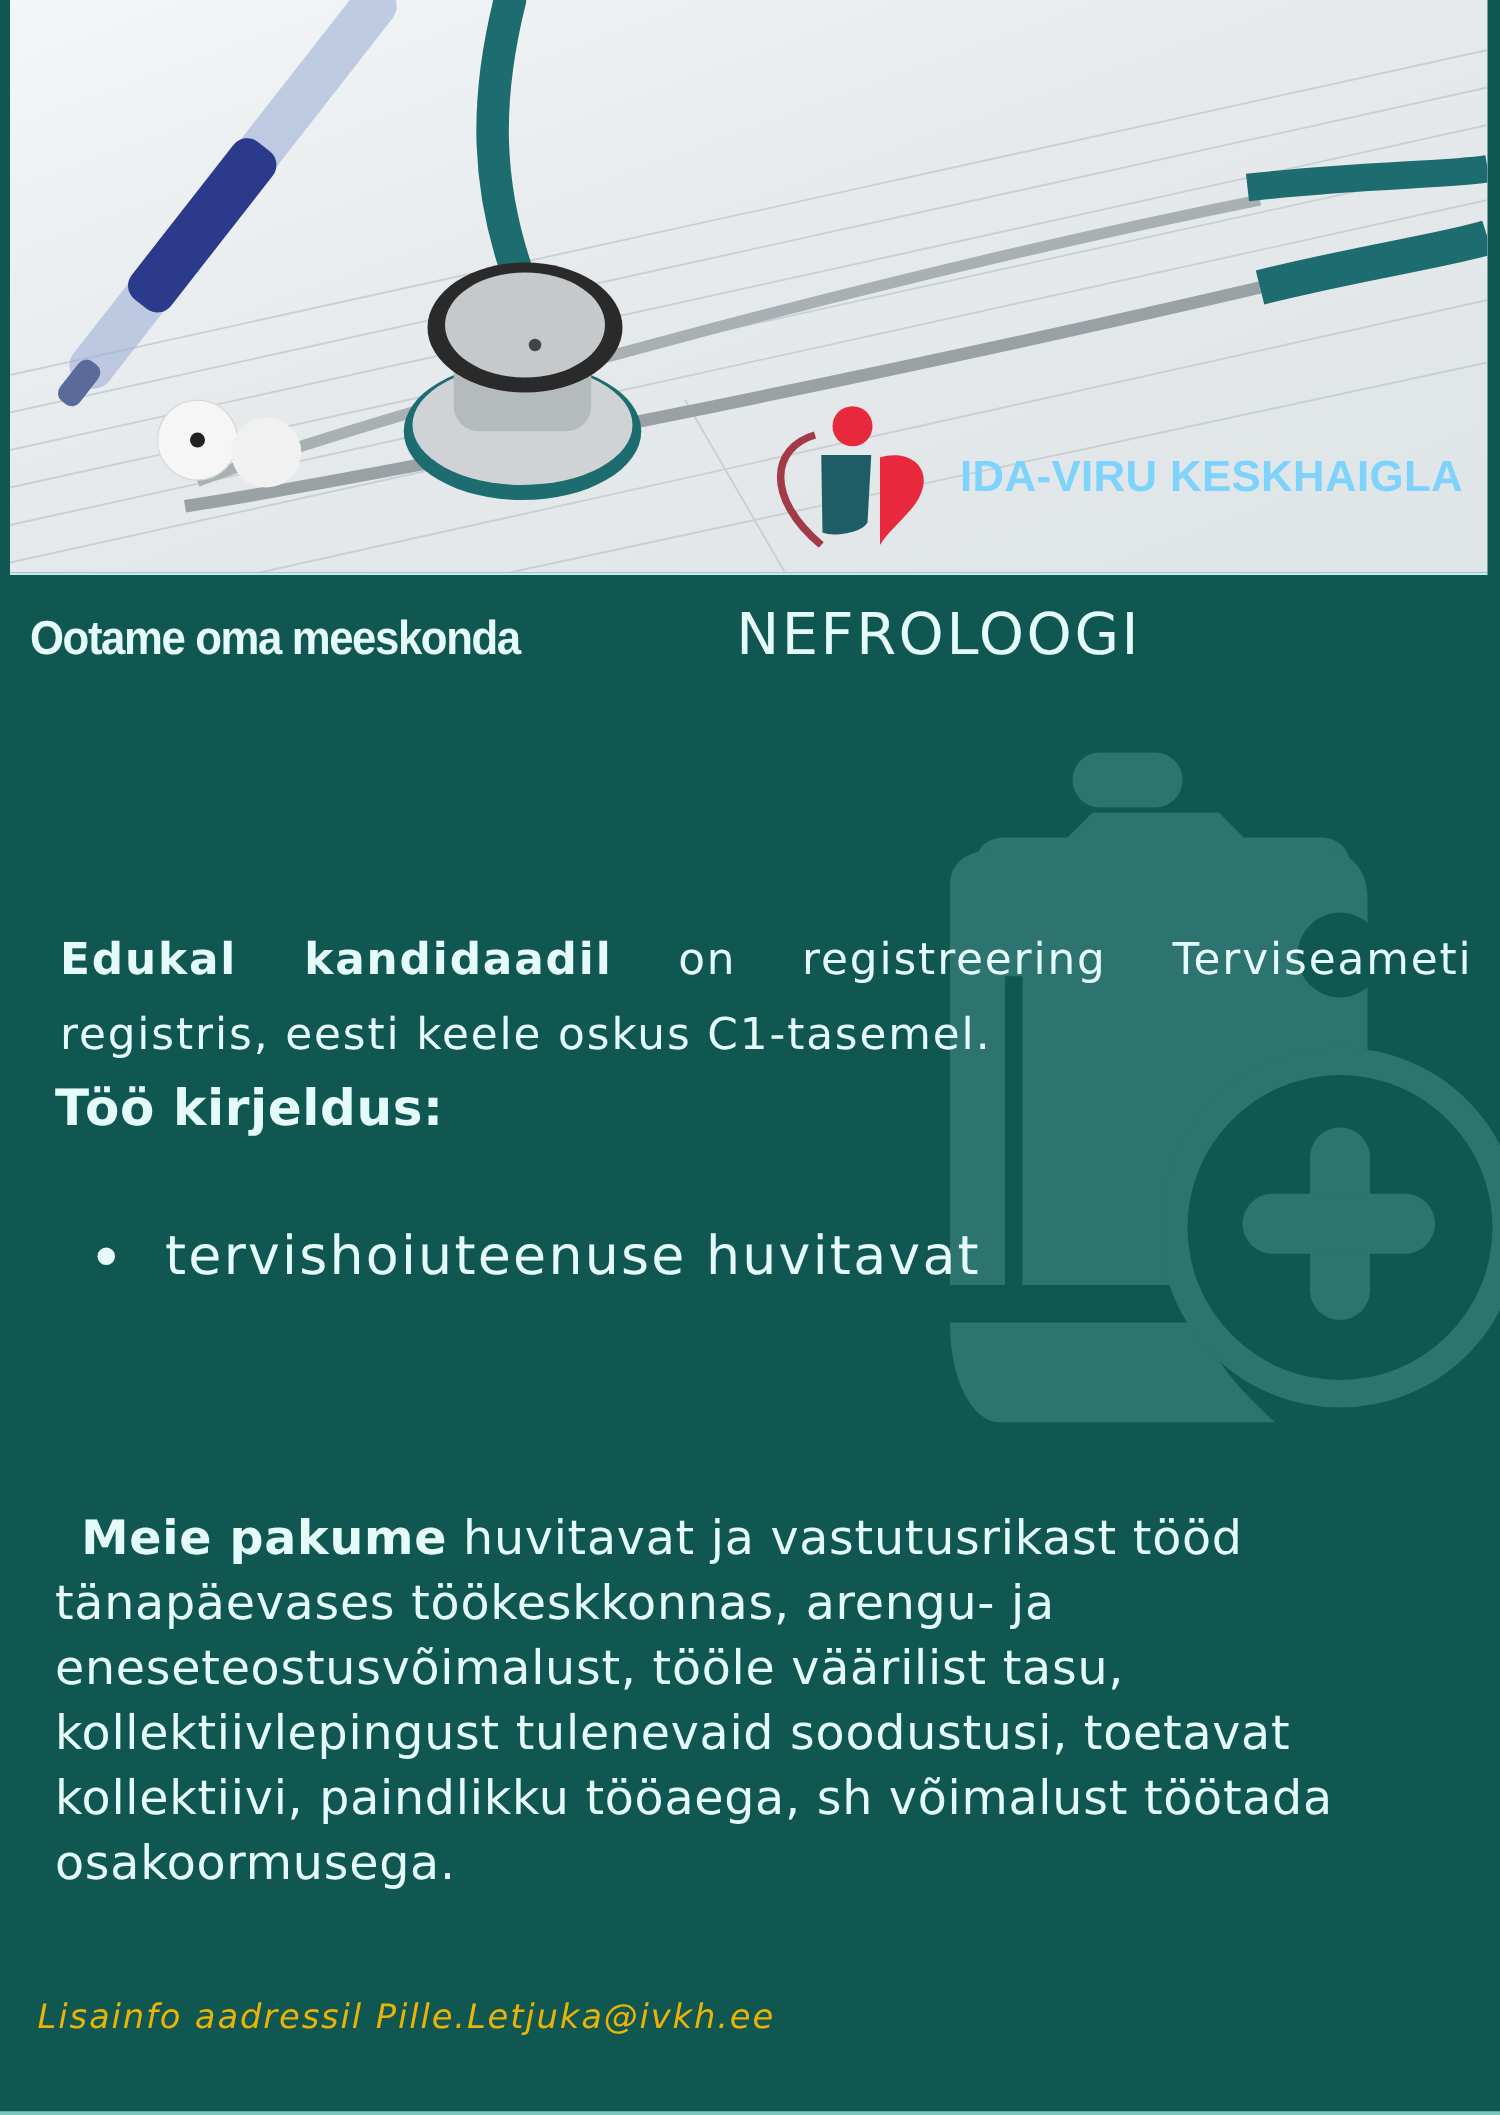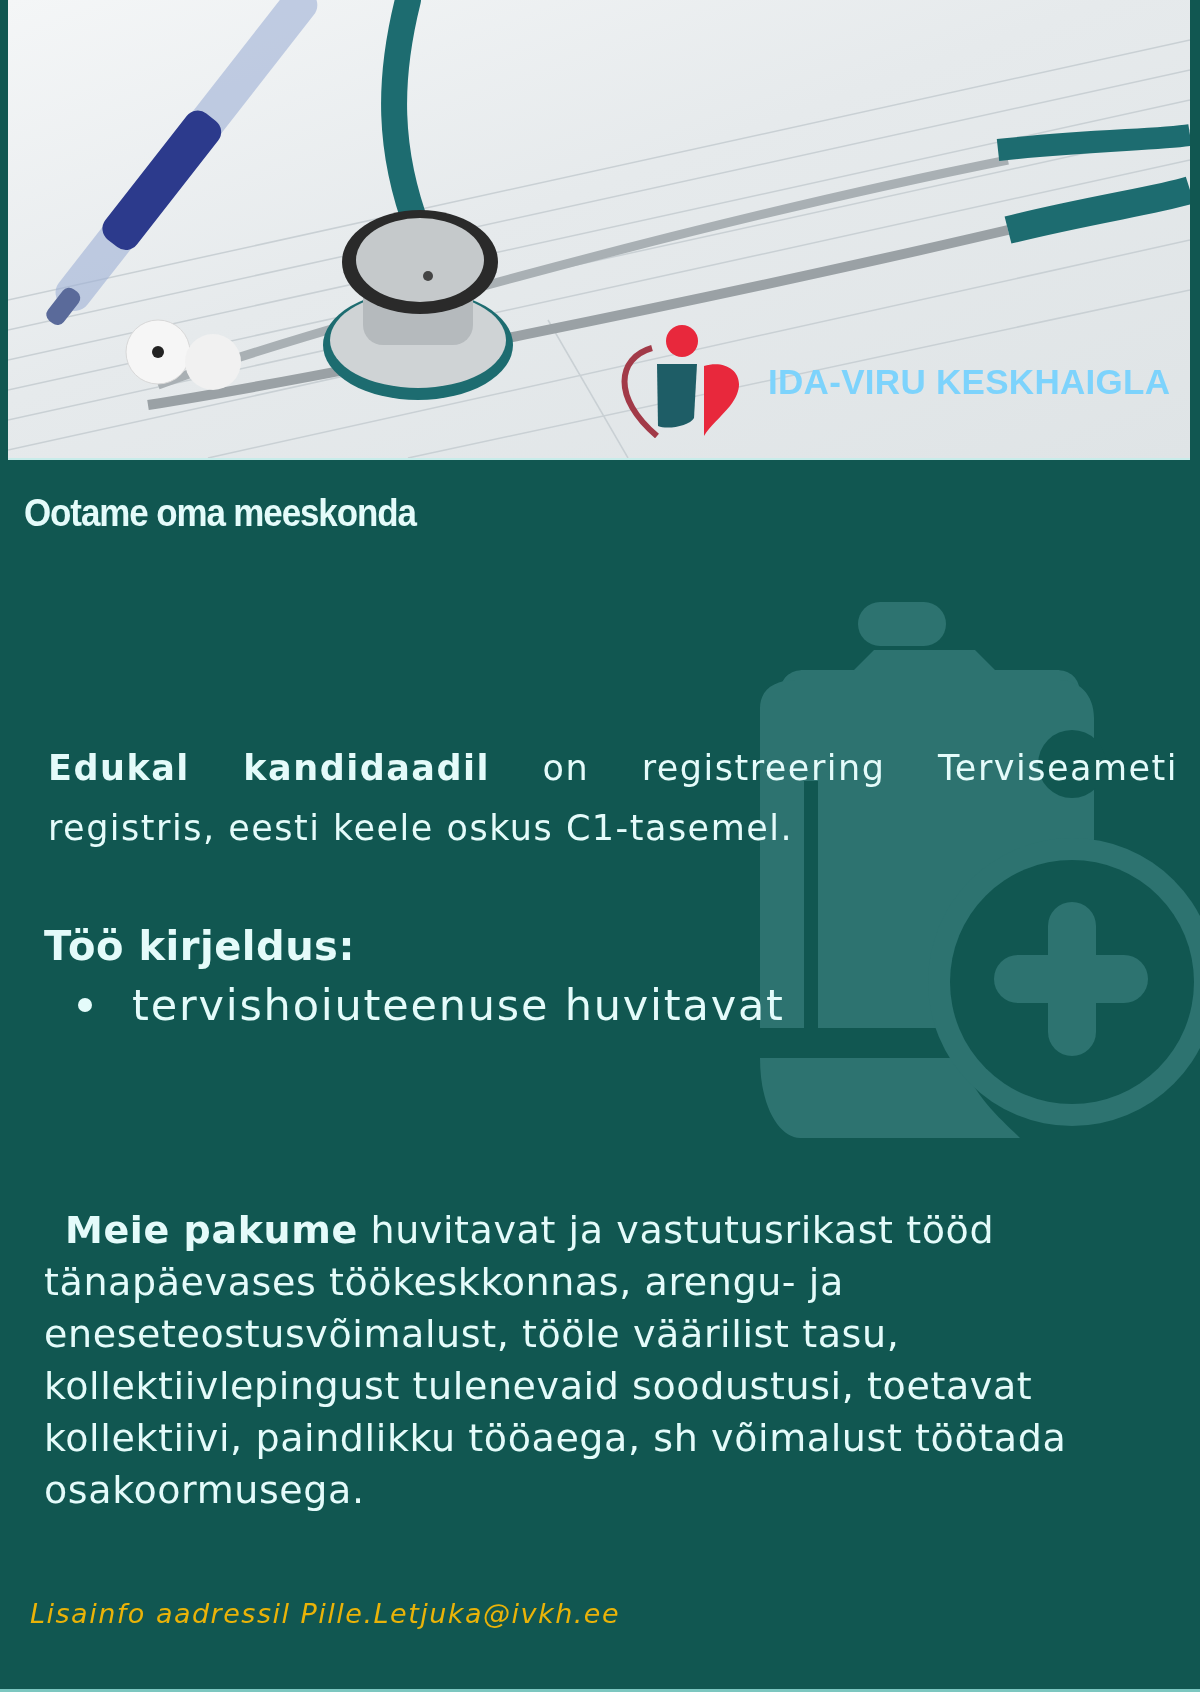--- a/index.html
+++ b/index.html
@@ -22,41 +22,41 @@
     }
     .logo {
       position: absolute; left: 612px; top: 318px; width: 130px; height: 120px;
     }
     .brand {
       position: absolute; left: 768px; top: 362px;
       font-family: "Liberation Sans", sans-serif; font-weight: bold;
       font-size: 35px; color: #7dd3fc; letter-spacing: 0.3px;
     }
     .headline {
-      position: absolute; left: 24px; top: 492px; display: flex; align-items: baseline;
+      position: absolute; left: 24px; top: 480px; display: flex; align-items: baseline;
     }
     .headline-lead {
       font-family: "Liberation Sans", sans-serif; font-weight: bold;
       font-size: 38px; letter-spacing: -1.2px; color: #e4fbfa;
       transform: scaleX(0.92); transform-origin: left;
       width: 565px; display: inline-block; white-space: nowrap;
     }
     .headline-role {
       font-family: "DejaVu Sans", sans-serif; font-size: 46px; letter-spacing: 2px;
       color: #e4fbfa; font-weight: normal;
     }
     .bg-icon { position: absolute; left: 760px; top: 598px; width: 440px; height: 540px; }
     .req {
       position: absolute; left: 48px; top: 703px; width: 1130px;
       font-size: 35px; line-height: 60px; text-align: justify; text-align-last: left;
       letter-spacing: 1.5px;
     }
     .req b { font-weight: bold; }
     .jobdesc-title {
-      position: absolute; left: 44px; top: 923px;
+      position: absolute; left: 44px; top: 864px;
       font-size: 40px; font-weight: bold; letter-spacing: 0.5px;
     }
     .jobdesc-list {
       position: absolute; left: 78px; top: 980px; margin: 0; padding: 0; list-style: none;
       font-size: 43px; letter-spacing: 1.8px;
     }
     .jobdesc-list li { display: flex; align-items: center; }
     .bullet { display: inline-block; width: 14px; height: 14px; border-radius: 50%; background: #e4fbfa; margin-right: 40px; }
     .offer {
       position: absolute; left: 44px; top: 1166px; width: 1130px;
@@ -117,20 +117,21 @@
 <svg class="logo" viewBox="0 0 130 120">
   <path d="M40 30 C 5 40, 0 80, 45 118" stroke="#a23a48" stroke-width="6" fill="none"></path>
   <circle cx="70" cy="23" r="16" fill="#e8283c"></circle>
   <path d="M45 46 L 85 46 L 82 100 C 78 108, 55 112, 46 108 Z" fill="#1e5d66"></path>
   <path d="M92 48 C 118 40, 140 60, 118 88 C 108 100, 98 108, 92 118 Z" fill="#e8283c"></path>
 </svg>
 <div class="brand">IDA-VIRU KESKHAIGLA</div>
 
 <div class="headline">
   <span class="headline-lead">Ootame oma meeskonda</span>
+  <span class="headline-role">NEFROLOOGI</span>
 </div>
 
 <svg class="bg-icon" viewBox="0 0 440 540">
   <g fill="#2d7370">
     <rect x="70" y="-24" width="88" height="44" rx="22" transform="translate(28 28)"></rect>
     <path d="M114 52 L 215 52 L 235 72 L 296 72 C 310 72, 320 80, 320 96 L 20 96 C 20 80, 30 72, 44 72 L 94 72 Z"></path>
     <path d="M0 110 C 0 92, 14 82, 36 82 L 300 82 C 318 82, 334 96, 334 120 L 334 290 C 280 300, 230 350, 210 420 L 210 430 L 0 430 Z"></path>
     <path d="M0 460 L 200 460 C 215 500, 240 520, 260 540 L 40 540 C 20 540, 0 510, 0 460 Z"></path>
   </g>
   <rect x="44" y="183" width="14" height="270" fill="#115751"></rect>

